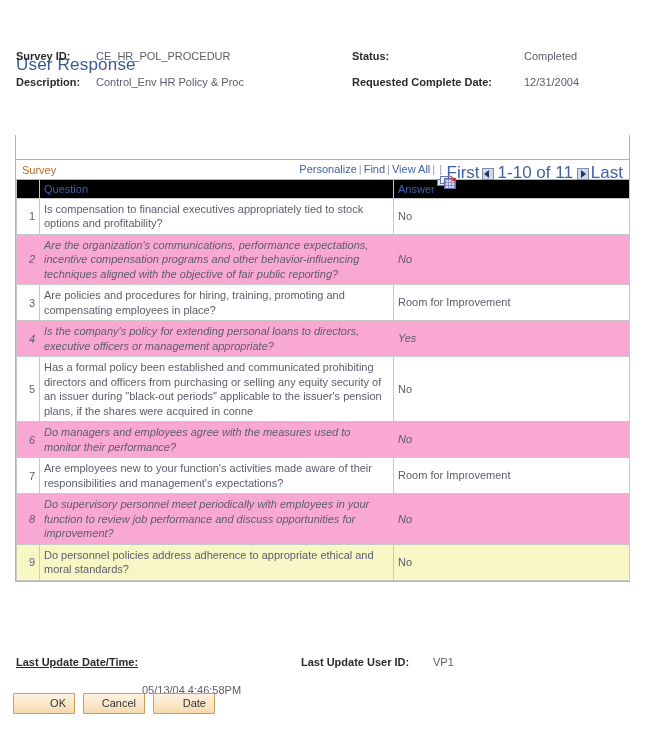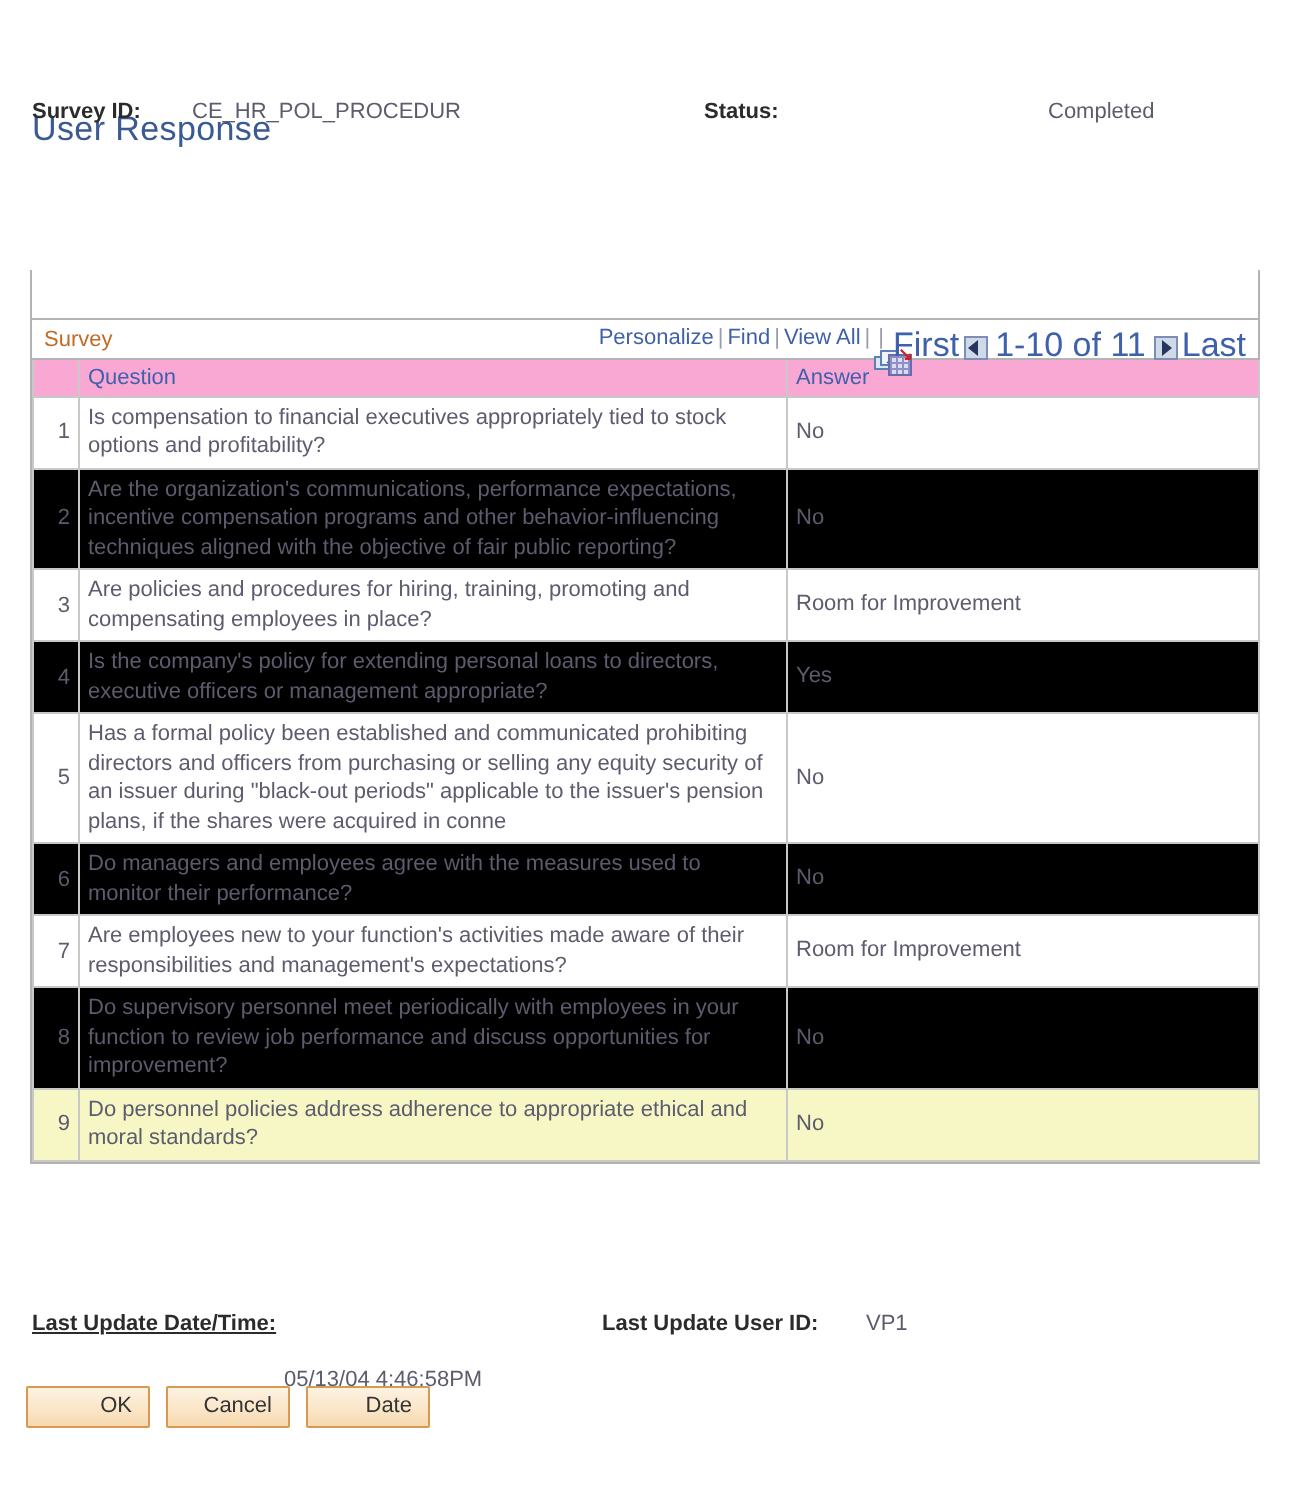--- a/index.html
+++ b/index.html
@@ -223,42 +223,42 @@
     table-layout: fixed;
   }
   table.survey th, table.survey td {
     border: 1px solid #c8c8c8;
     vertical-align: middle;
     font-size: 11px;
     padding: 3px 4px;
     box-sizing: border-box;
   }
   table.survey thead th {
-    background: #f9a8d4;
+    background: #000000;
     color: #3f61ac;
     font-weight: normal;
     text-align: left;
     height: 18px;
     padding: 2px 4px;
     border-top: none;
   }
   th.c-num, td.c-num {
     width: 23px;
     text-align: right;
     padding-right: 4px;
     color: #5c5c6e;
   }
   th.c-q, td.c-q { width: 354px; }
   th.c-a, td.c-a { width: 236px; }
   td.c-q, td.c-a {
     color: #5c5c6e;
     line-height: 14.5px;
     vertical-align: middle;
   }
-  tr.row-alt td { background: #000000; }
+  tr.row-alt td { background: #f9a8d4; font-style: italic; }
   tr.row-plain td { background: #ffffff; }
   tr.row-hl td { background: #f7f7c6; }
 
   
   #footer-fields {
     position: absolute;
     left: 16px;
     top: 656px;
     width: 620px;
     height: 20px;
@@ -308,20 +308,26 @@
 
 <div id="header-fields">
 
   <div class="field-row">
     <span class="fld-label col-l-label">Survey ID:</span>
     <span class="fld-value col-l-value">CE_HR_POL_PROCEDUR</span>
     <span class="fld-label col-r-label">Status:</span>
     <span class="fld-value col-r-value">Completed</span>
   </div>
 
+  <div class="field-row">
+    <span class="fld-label col-l-label">Description:</span>
+    <span class="fld-value col-l-value">Control_Env HR Policy &amp; Proc</span>
+    <span class="fld-label col-r-label">Requested Complete Date:</span>
+    <span class="fld-value col-r-value">12/31/2004</span>
+  </div>
 
 
 </div>
 
 <div id="grid">
 
   <div id="grid-nav">
 
     <span id="grid-tab-label">Survey</span>
 

